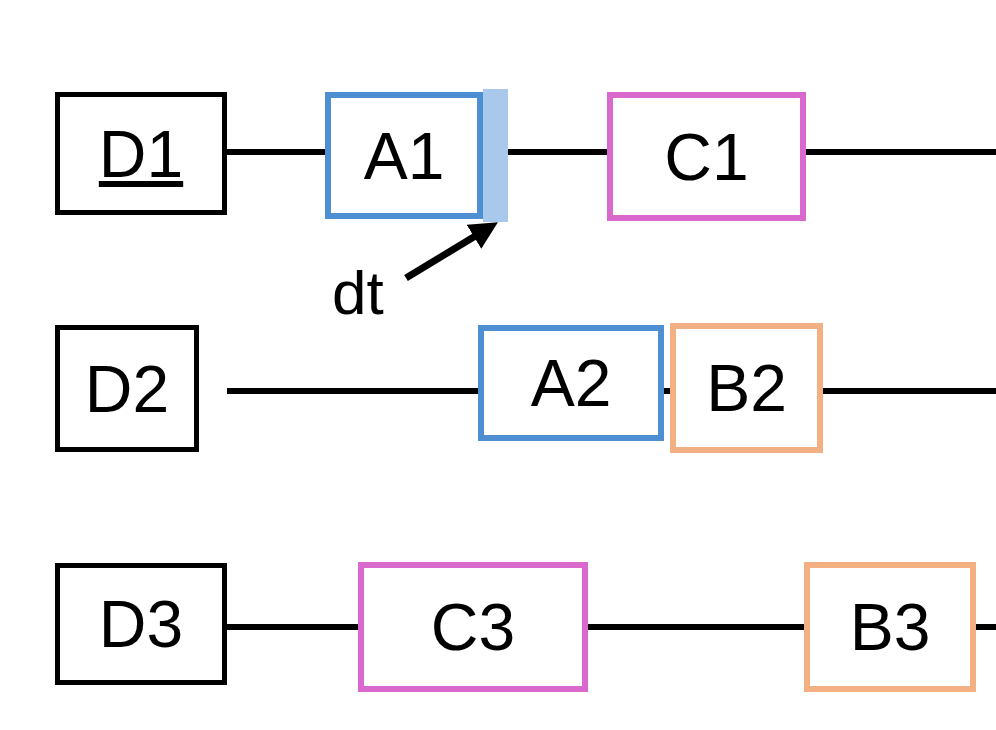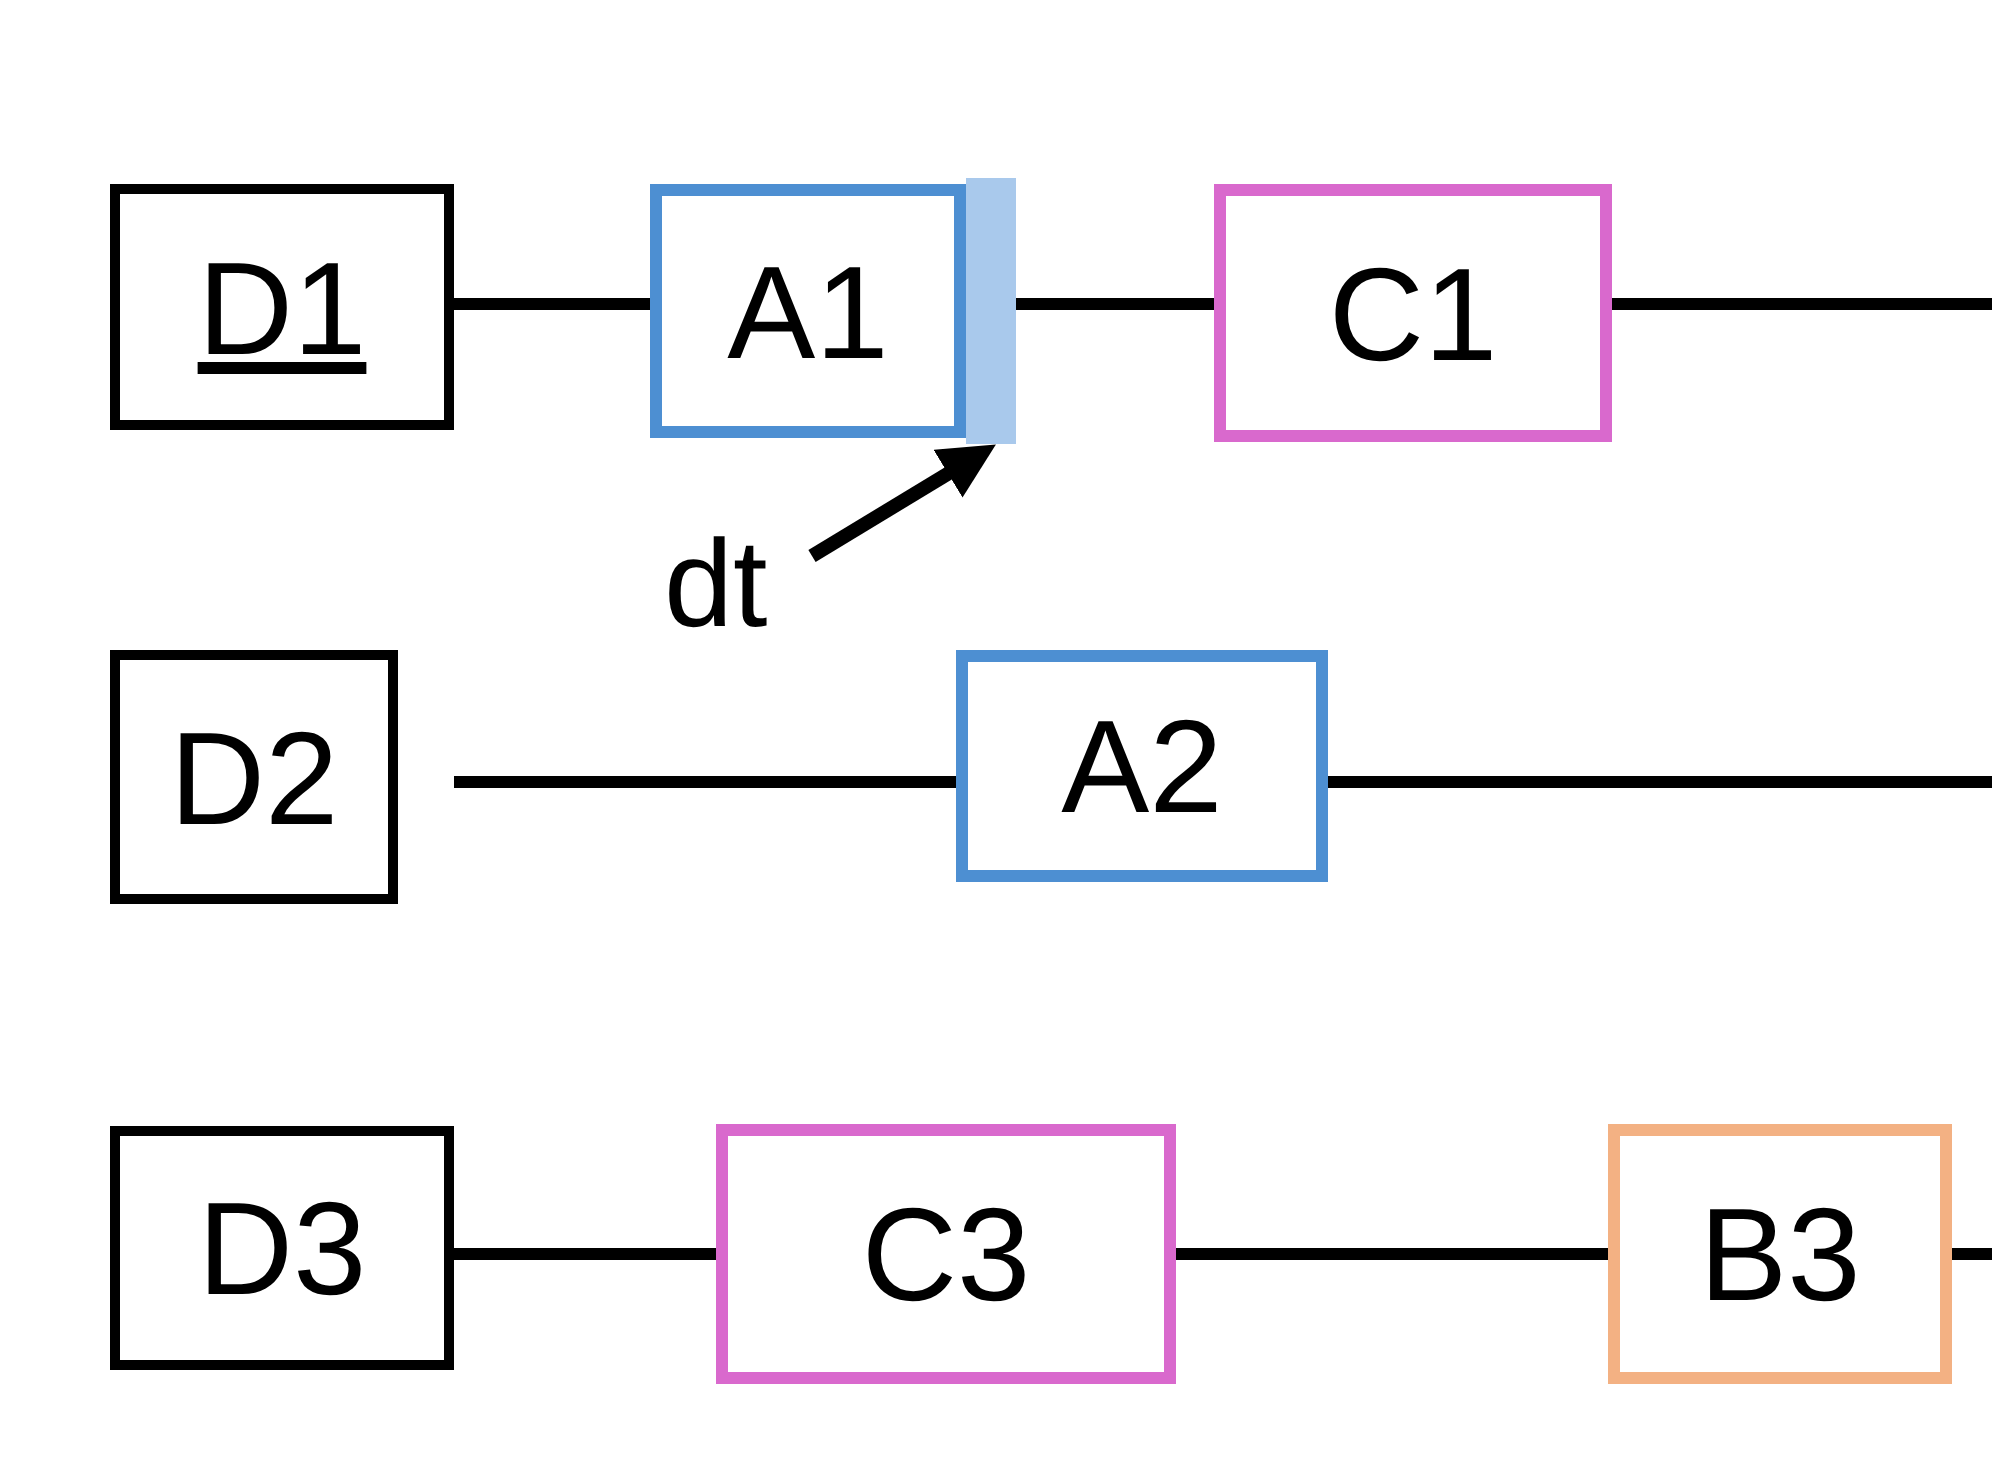--- a/index.html
+++ b/index.html
@@ -83,20 +83,23 @@
     <line class="arrow-line" x1="406" y1="278" x2="477" y2="235" marker-end="url(#ah)"></line>
   </svg>
 
   <div class="hline" style="left:227px; top:388px; width:769px;"></div>
   <div class="box black" style="left:55px; top:325px; width:144px; height:127px;">
     <span>D2</span>
   </div>
   <div class="box blue" style="left:478px; top:325px; width:186px; height:116px;">
     <span>A2</span>
   </div>
+  <div class="box orange" style="left:670px; top:323px; width:153px; height:130px;">
+    <span>B2</span>
+  </div>
 
   <div class="hline" style="left:227px; top:624px; width:769px;"></div>
   <div class="box black" style="left:55px; top:563px; width:172px; height:122px;">
     <span>D3</span>
   </div>
   <div class="box magenta" style="left:358px; top:562px; width:230px; height:130px;">
     <span>C3</span>
   </div>
   <div class="box orange" style="left:804px; top:562px; width:172px; height:130px;">
     <span>B3</span>

